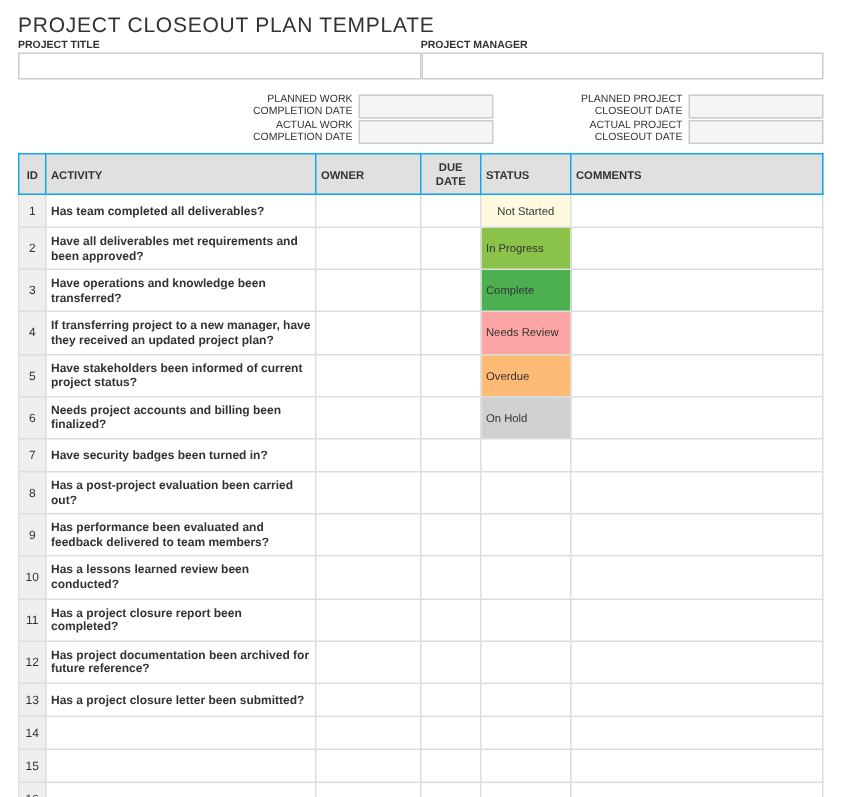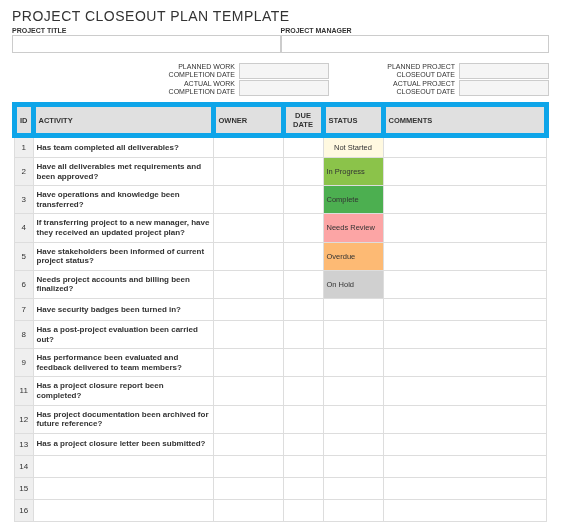--- a/index.html
+++ b/index.html
@@ -10,21 +10,21 @@
 .top-cell { flex: 1; }
 .top-cell .label { font-size: 7px; font-weight: bold; text-transform: uppercase; padding: 1px 0; }
 .top-cell .field { border: 1px solid #ccc; height: 18px; background: #fff; }
 .date-block { display: flex; justify-content: flex-end; gap: 40px; margin: 10px 0 2px 0; }
 .date-group { display: flex; flex-direction: column; gap: 0; }
 .date-row { display: flex; align-items: center; }
 .date-label { font-size: 7px; text-align: right; line-height: 1.1; width: 90px; padding-right: 4px; }
 .date-field { width: 90px; height: 16px; border: 1px solid #ccc; background: #f5f5f5; }
 .date-row + .date-row { margin-top: 1px; }
 table { width: 100%; border-collapse: collapse; margin-top: 6px; }
-th { background: #e0e0e0; font-size: 7.5px; font-weight: bold; text-align: left; padding: 4px 3px; border: 5px solid #0ea5e9; text-transform: uppercase; }
+th { background: #e0e0e0; font-size: 7.5px; font-weight: bold; text-align: left; padding: 4px 3px; border: 1px solid #0ea5e9; text-transform: uppercase; }
 th.center { text-align: center; }
 td { border: 1px solid #ddd; padding: 4px 3px; font-size: 8px; height: 22px; vertical-align: middle; }
 td.id { text-align: center; background: #efefef; width: 18px; }
 td.activity { width: 180px; line-height: 1.2; font-weight: bold; }
 td.owner { width: 70px; }
 td.due { width: 40px; }
 td.status { width: 60px; font-size: 7.5px; }
 td.comments { }
 .s-notstarted { background: #fff9e0; text-align: center; }
 .s-inprogress { background: #8bc34a; }
@@ -152,20 +152,28 @@
         </tr>
         <tr>
           <td class="id">9</td>
           <td class="activity">Has performance been evaluated and feedback delivered to team members?</td>
           <td class="owner"></td>
           <td class="due"></td>
           <td class="status "></td>
           <td class="comments"></td>
         </tr>
         <tr>
+          <td class="id">10</td>
+          <td class="activity">Has a lessons learned review been conducted?</td>
+          <td class="owner"></td>
+          <td class="due"></td>
+          <td class="status "></td>
+          <td class="comments"></td>
+        </tr>
+        <tr>
           <td class="id">11</td>
           <td class="activity">Has a project closure report been completed?</td>
           <td class="owner"></td>
           <td class="due"></td>
           <td class="status "></td>
           <td class="comments"></td>
         </tr>
         <tr>
           <td class="id">12</td>
           <td class="activity">Has project documentation been archived for future reference?</td>

